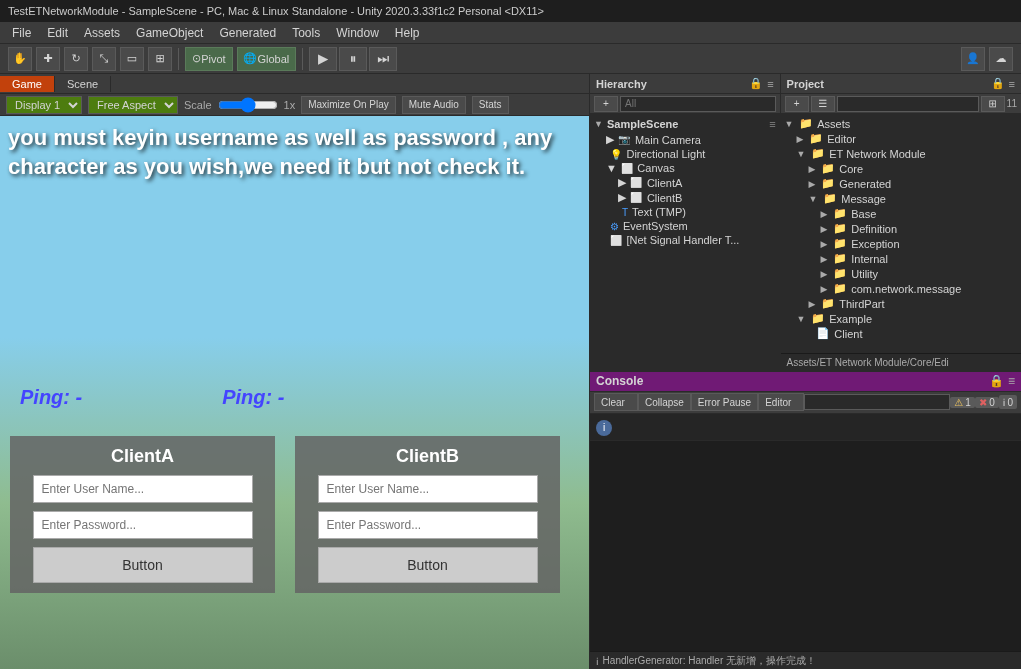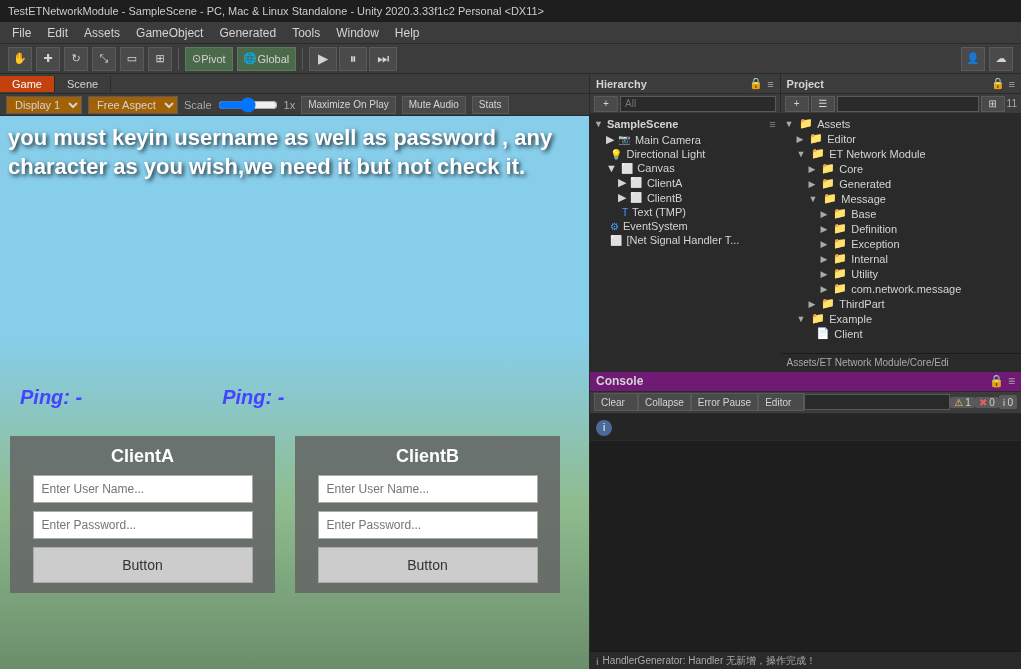--- a/index.html
+++ b/index.html
@@ -24,21 +24,21 @@
 
     
     #main { display: flex; height: calc(669px - 22px - 22px - 30px); }
 
     
     #left-panel { width: 590px; display: flex; flex-direction: column; border-right: 1px solid #2a2a2a; }
     .tab-bar { height: 20px; background: #3c3c3c; display: flex; align-items: center; border-bottom: 1px solid #2a2a2a; }
     .tab { padding: 2px 12px; font-size: 11px; color: #d4d4d4; cursor: pointer; border-right: 1px solid #2a2a2a; }
     .tab.active { background: #c2410c; color: #ffffff; }
     .toolbar2 { height: 22px; background: #3c3c3c; display: flex; align-items: center; padding: 0 6px; gap: 6px; border-bottom: 1px solid #2a2a2a; font-size: 11px; }
-    .select-box { background: #a16207; border: 1px solid #5a5a5a; color: #d4d4d4; font-size: 11px; height: 18px; padding: 0 4px; }
+    .select-box { background: #4d7c0f; border: 1px solid #5a5a5a; color: #d4d4d4; font-size: 11px; height: 18px; padding: 0 4px; }
     .game-view { flex: 1; background: #1a1a2e; overflow: hidden; position: relative; }
 
     
     .game-bg { width: 100%; height: 100%; background: linear-gradient(180deg, #87ceeb 0%, #87ceeb 40%, #8fbc8f 70%, #6b8e6b 100%); position: relative; overflow: hidden; }
     .game-text { position: absolute; top: 8px; left: 8px; color: white; font-size: 22px; font-weight: bold; text-shadow: 2px 2px 4px rgba(0,0,0,0.8); line-height: 1.3; width: 570px; }
     .ping-row { position: absolute; top: 270px; left: 0; width: 100%; display: flex; padding: 0 20px; gap: 140px; }
     .ping-text { color: #4444ff; font-size: 20px; font-weight: bold; font-style: italic; }
     .client-panels { position: absolute; top: 320px; left: 10px; display: flex; gap: 20px; }
     .client-panel { background: rgba(100,100,100,0.85); width: 265px; padding: 10px; display: flex; flex-direction: column; align-items: center; gap: 8px; }
     .client-title { color: white; font-size: 18px; font-weight: bold; }

